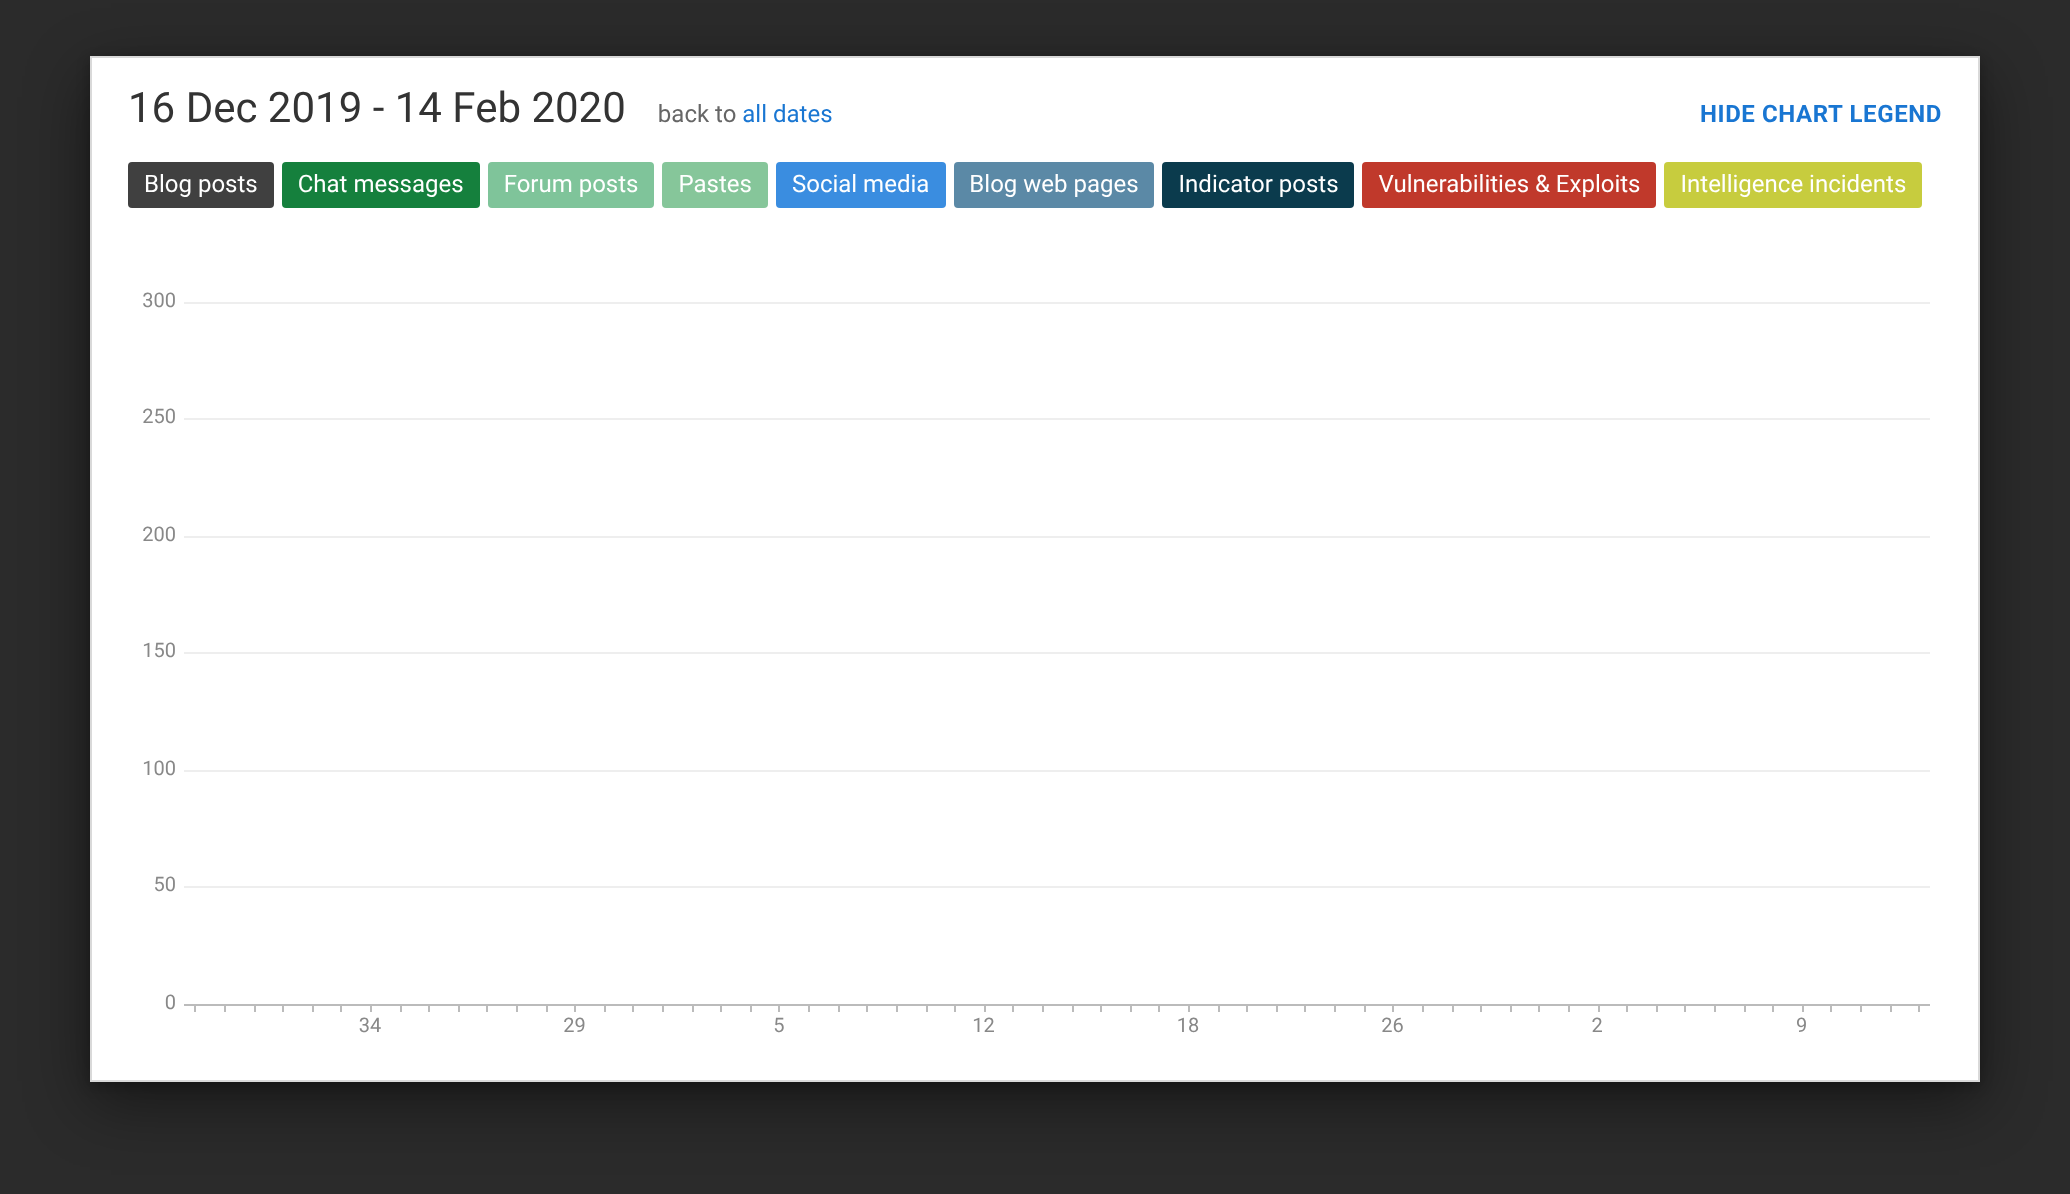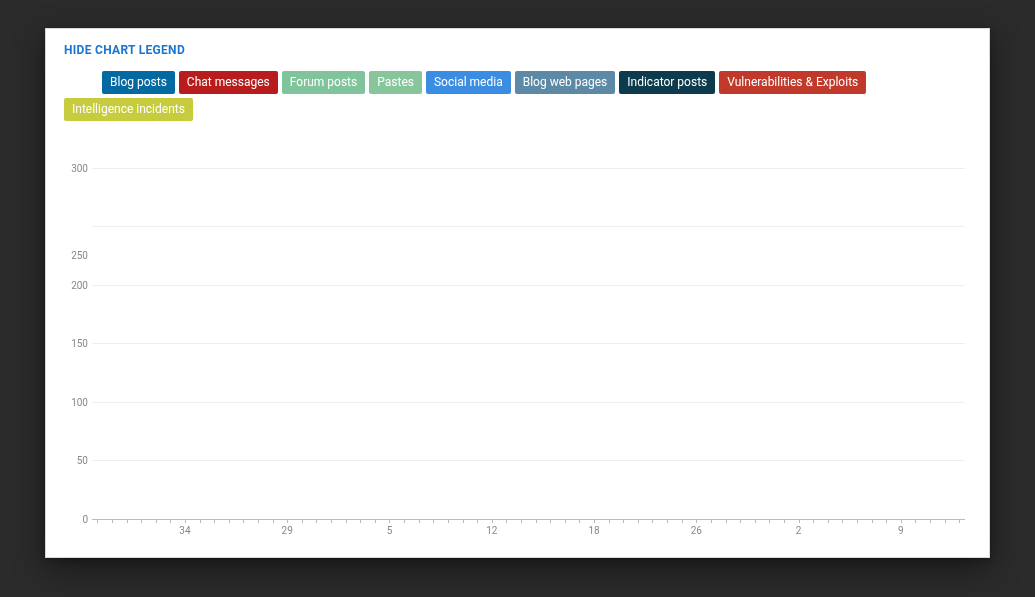--- a/index.html
+++ b/index.html
@@ -116,26 +116,32 @@
     width: 1px;
     height: 4px;
     background: #bbb;
   }
 </style>
 </head>
 <body>
 
 <div class="card">
   <div class="header">
+    <div class="header-left">
+      <h2 class="title">16 Dec 2019 - 14 Feb 2020</h2>
+      <span class="back-wrap">
+        <span>back to </span><a class="back-link">all dates</a>
+      </span>
+    </div>
     <span class="legend-toggle">HIDE CHART LEGEND</span>
   </div>
 
   <div class="legend-row" id="legend-row">
-      <span class="legend-item" style="background: #0369a1; margin-left: 38px;">Blog posts</span>
-      <span class="legend-item" style="background: #b91c1c;">Chat messages</span>
+      <span class="legend-item" style="background: #404040;">Blog posts</span>
+      <span class="legend-item" style="background: #15803d;">Chat messages</span>
       <span class="legend-item" style="background: rgb(127, 196, 154);">Forum posts</span>
       <span class="legend-item" style="background: rgb(134, 198, 154);">Pastes</span>
       <span class="legend-item" style="background: rgb(58, 141, 224);">Social media</span>
       <span class="legend-item" style="background: rgb(91, 137, 166);">Blog web pages</span>
       <span class="legend-item" style="background: rgb(11, 59, 77);">Indicator posts</span>
       <span class="legend-item" style="background: rgb(192, 57, 43);">Vulnerabilities &amp; Exploits</span>
       <span class="legend-item" style="background: rgb(199, 204, 62);">Intelligence incidents</span>
     </div>
 
   <div class="chart-area">
@@ -450,18 +456,18 @@
         <div class="ylabel" style="top: 100%;">0</div>
         <div class="gridline" style="top: 84.8485%;"></div>
         <div class="ylabel" style="top: 84.8485%;">50</div>
         <div class="gridline" style="top: 69.697%;"></div>
         <div class="ylabel" style="top: 69.697%;">100</div>
         <div class="gridline" style="top: 54.5455%;"></div>
         <div class="ylabel" style="top: 54.5455%;">150</div>
         <div class="gridline" style="top: 39.3939%;"></div>
         <div class="ylabel" style="top: 39.3939%;">200</div>
         <div class="gridline" style="top: 24.2424%;"></div>
-        <div class="ylabel" style="top: 24.2424%; margin-top: 29px;">250</div>
+        <div class="ylabel" style="top: 24.2424%;">250</div>
         <div class="gridline" style="top: 9.09091%;"></div>
         <div class="ylabel" style="top: 9.09091%;">300</div>
       </div>
   </div>
 </div>
 
 </body></html>

